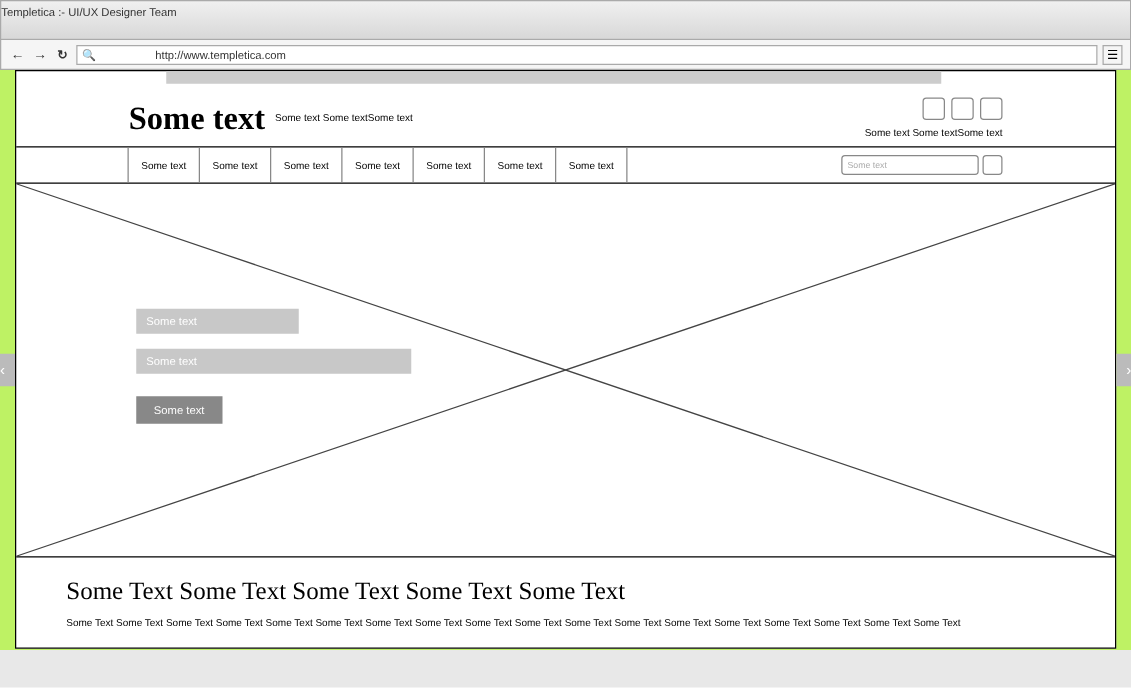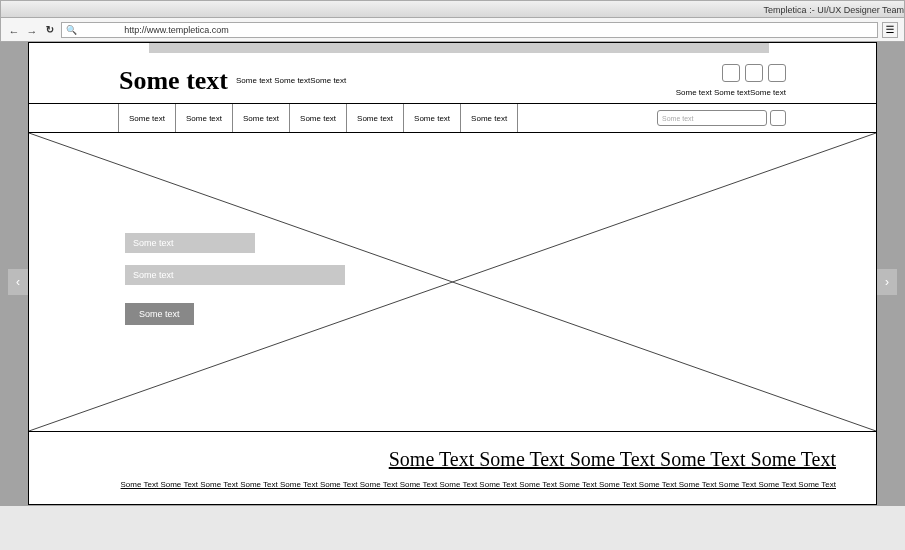--- a/index.html
+++ b/index.html
@@ -1,28 +1,28 @@
 <!DOCTYPE html>
 <html><head>
   <meta charset="utf-8">
   <style>
     * { margin: 0; padding: 0; box-sizing: border-box; font-family: Arial, sans-serif; }
     body { background: #e8e8e8; width: 905px; height: 550px; overflow: hidden; }
     
-    .window-titlebar { background: linear-gradient(#f0f0f0, #d8d8d8); border: 1px solid #aaa; height: 18px; text-align: right; font-size: 9px; line-height: 18px; color: #333; }
+    .window-titlebar { background: linear-gradient(#f0f0f0, #d8d8d8); border: 1px solid #aaa; height: 32px; text-align: left; font-size: 9px; line-height: 18px; color: #333; }
     
     .browser-toolbar { background: #f5f5f5; border: 1px solid #aaa; border-top: none; height: 24px; display: flex; align-items: center; padding: 0 6px; gap: 4px; }
     .nav-btn { width: 14px; height: 14px; display: flex; align-items: center; justify-content: center; cursor: pointer; font-size: 11px; color: #333; font-weight: bold; }
     .reload-btn { font-size: 10px; }
     .url-bar { flex: 1; height: 16px; border: 1px solid #aaa; background: #fff; display: flex; align-items: center; padding: 0 4px; gap: 3px; }
     .url-icon { font-size: 9px; }
     .url-text { font-size: 9px; color: #333; flex: 1; padding-left: 44px; }
     .menu-btn { width: 16px; height: 16px; border: 1px solid #aaa; display: flex; align-items: center; justify-content: center; font-size: 10px; cursor: pointer; }
     
-    .viewport { background: #a3a3a3; margin: 0 auto; width: 100%; height: 464px; overflow: hidden; padding: 0 28px; }
+    .viewport { background: #bef264; margin: 0 auto; width: 100%; height: 464px; overflow: hidden; padding: 0 12px; }
     
     .page-wrap { border: 1px solid #000; background: #fff; margin-top: 0; }
     
     .top-bar { height: 10px; background: #ccc; margin: 0 0 3px 120px; width: 620px; }
     
     .header-row { display: flex; align-items: center; padding: 8px 90px 6px 90px; }
     .logo { font-size: 26px; font-weight: bold; font-family: Georgia, serif; }
     .tagline { font-size: 8px; margin-left: 8px; }
     .header-right { margin-left: auto; text-align: right; }
     .social-boxes { display: flex; gap: 5px; justify-content: flex-end; margin-bottom: 6px; }
@@ -41,21 +41,21 @@
     .hero svg { position: absolute; top: 0; left: 0; width: 100%; height: 100%; }
     .hero-content { position: absolute; left: 96px; top: 100px; }
     .hero-bar { background: #c8c8c8; color: #fff; font-size: 9px; padding: 5px 8px; margin-bottom: 12px; }
     .hero-bar-1 { width: 130px; }
     .hero-bar-2 { width: 220px; }
     .hero-cta { background: #888; color: #fff; font-size: 9px; padding: 6px 14px; display: inline-block; cursor: pointer; margin-top: 6px; }
     .arrow-btn { position: absolute; top: 50%; transform: translateY(-50%); width: 20px; height: 26px; background: #bbb; color: #fff; display: flex; align-items: center; justify-content: center; font-size: 12px; cursor: pointer; }
     .arrow-left { left: -21px; }
     .arrow-right { right: -21px; }
     
-    .below-section { padding: 16px 40px 12px 40px; text-align: right; text-decoration: underline; }
+    .below-section { padding: 16px 40px 12px 40px; text-align: left; }
     .big-heading { font-family: Georgia, serif; font-size: 20px; margin-bottom: 8px; }
     .sub-text { font-size: 8px; line-height: 1.6; }
   </style>
 </head>
 <body>
 
 <div class="window-titlebar">
   <span>Templetica :- UI/UX Designer Team</span>
 </div>
 

